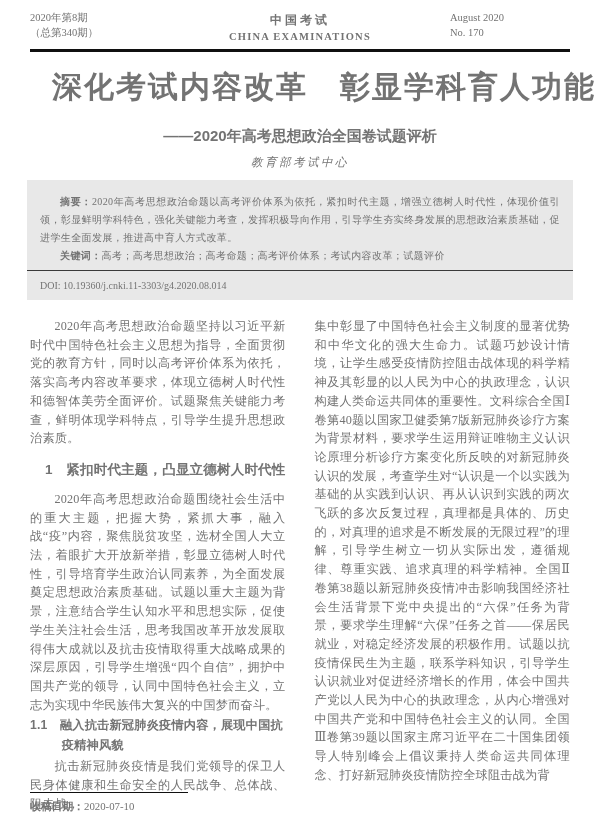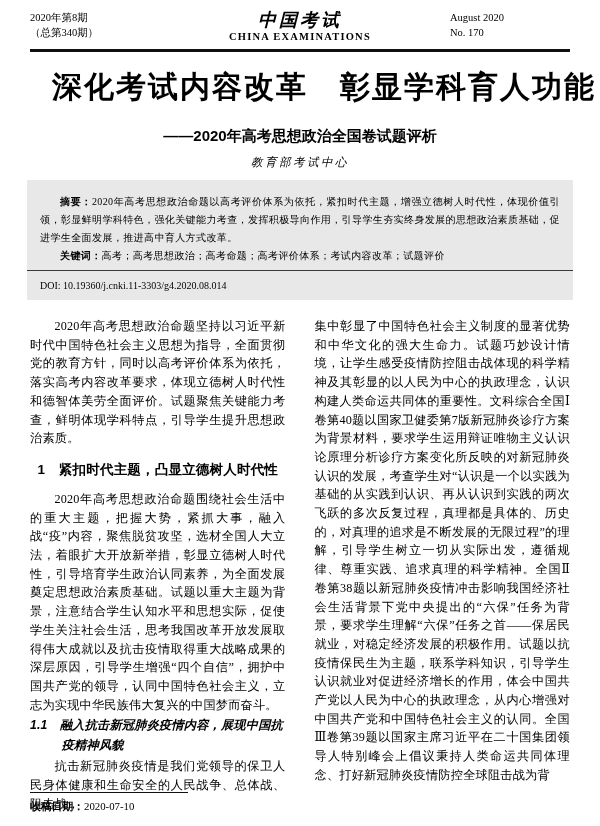--- a/index.html
+++ b/index.html
@@ -3,42 +3,41 @@
 <meta charset="utf-8">
 <style>
   * { margin: 0; padding: 0; box-sizing: border-box; }
   html, body { background: #888; }
   .page {
     position: relative;
     width: 600px;
     height: 826px;
     margin: 0 auto;
     background: #ffffff;
-    color: #000000;
+    color: #737373;
     font-family: "Liberation Serif", "DejaVu Serif", serif;
     overflow: hidden;
   }
   
   .hdr {
     display: flex;
     justify-content: space-between;
     align-items: flex-start;
     margin: 10px 30px 0 30px;
   }
   .hdr-left, .hdr-right {
     font-size: 10.5px;
     line-height: 15px;
     width: 120px;
   }
   .hdr-right { }
   .hdr-center { text-align: center; flex: 1; }
   .journal-cn {
-    font-size: 18px;
-    font-weight: bold;
-    font-style: italic;
+    font-size: 12px;
+    font-weight: bold;
     letter-spacing: 3px;
     line-height: 20px;
     font-family: "Liberation Serif", "DejaVu Serif", serif;
   }
   .journal-en {
     font-size: 10.5px;
     font-weight: bold;
     letter-spacing: 1.2px;
     line-height: 14px;
   }
@@ -113,31 +112,30 @@
     line-height: 18.7px;
     text-align: justify;
     letter-spacing: 0.2px;
   }
   .col p.indent { text-indent: 2em; }
   .col h2 {
     font-family: "Liberation Sans", "DejaVu Sans", sans-serif;
     font-size: 13.5px;
     line-height: 19px;
     margin: 12px 0 11px 0;
-    text-align: center;
+    text-align: right;
   }
   .col h3 {
     font-family: "Liberation Sans", "DejaVu Sans", sans-serif;
     font-size: 12.2px;
     line-height: 19.5px;
     margin: 2px 0 2px 0;
     padding-left: 2.6em;
     text-indent: -2.6em;
     text-align: left;
-    font-style: italic;
   }
   
   .footnote {
     position: absolute;
     left: 30px;
     bottom: 12px;
     width: 262px;
     font-size: 10.8px;
   }
   .footnote-rule {

